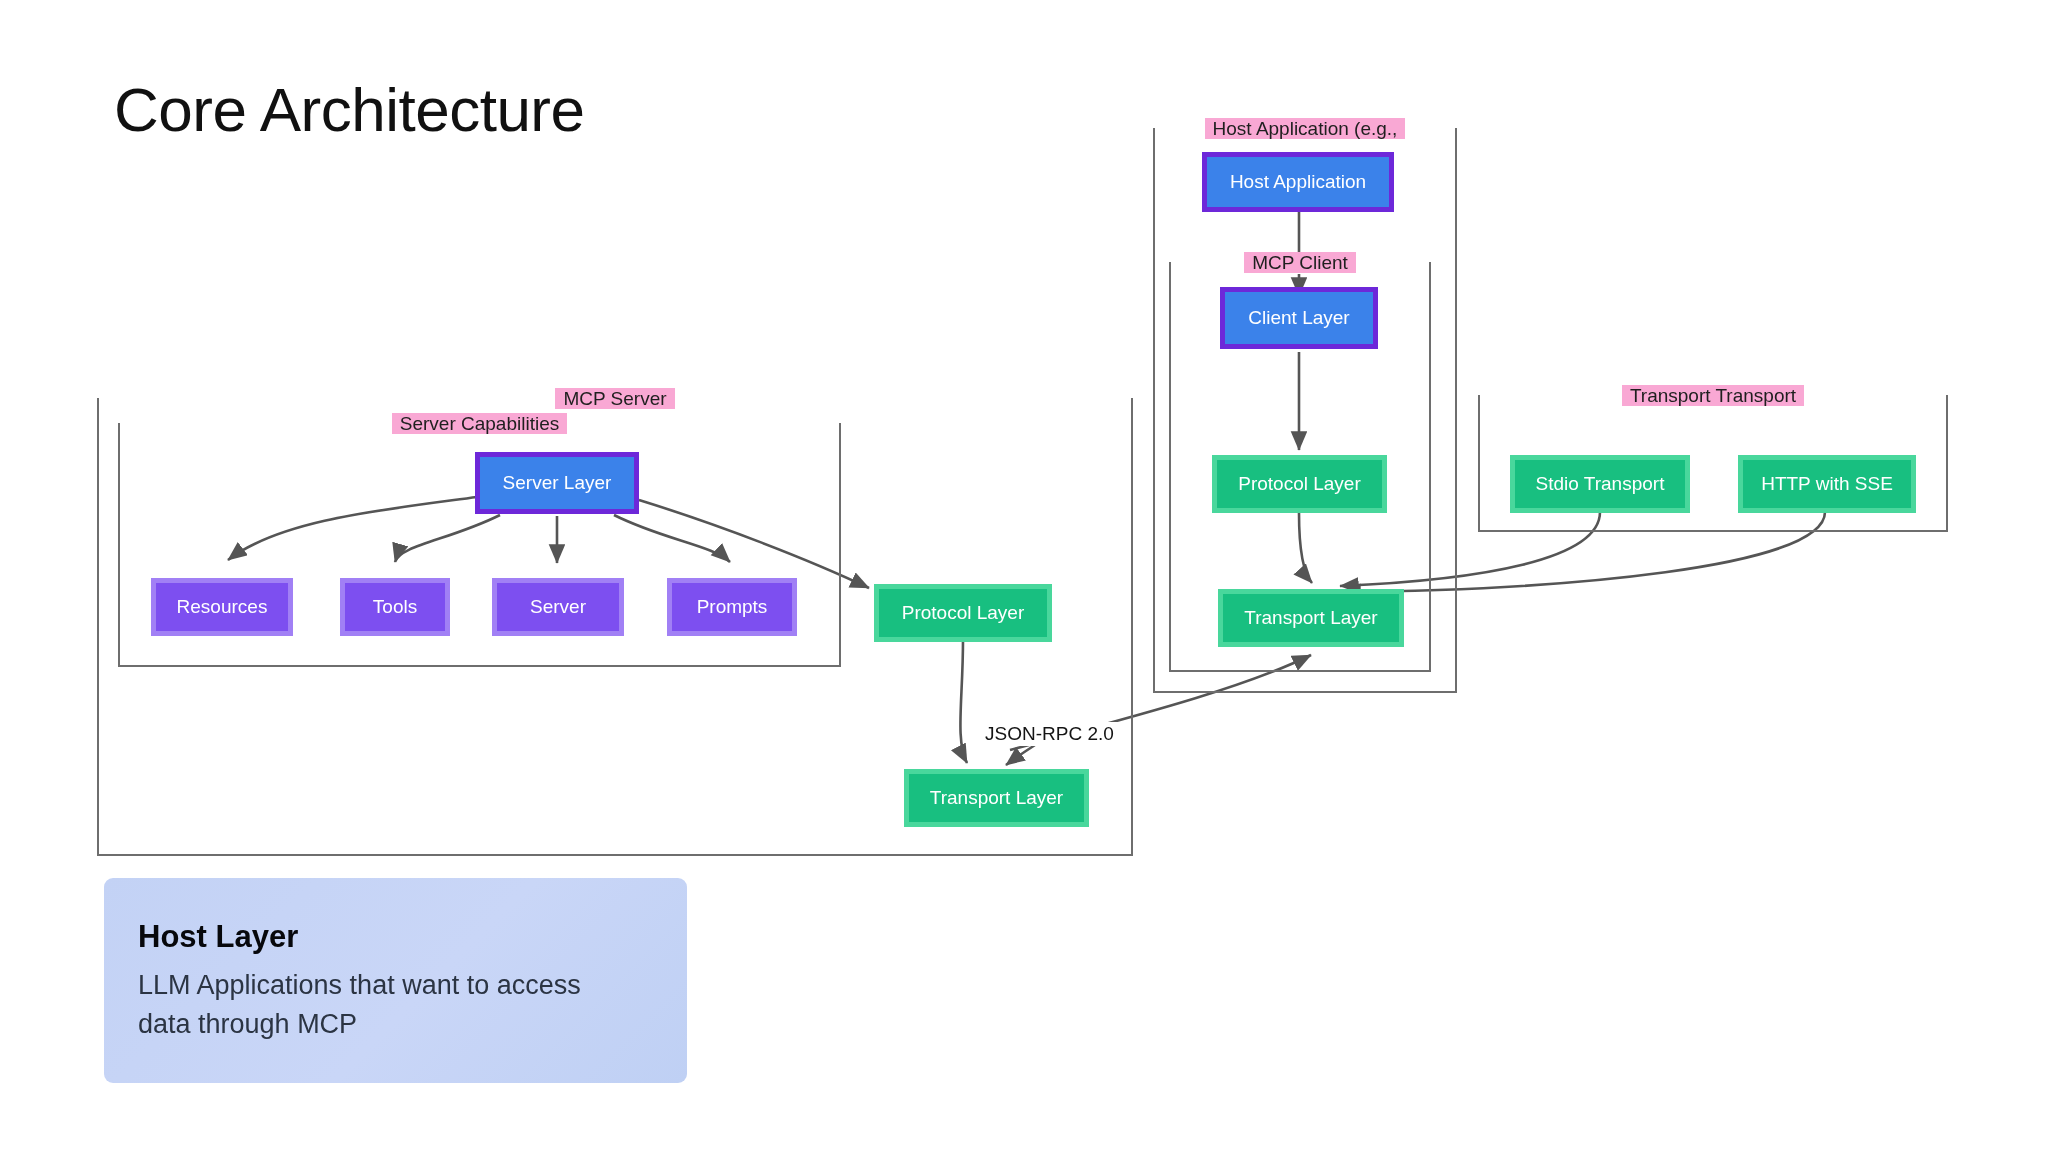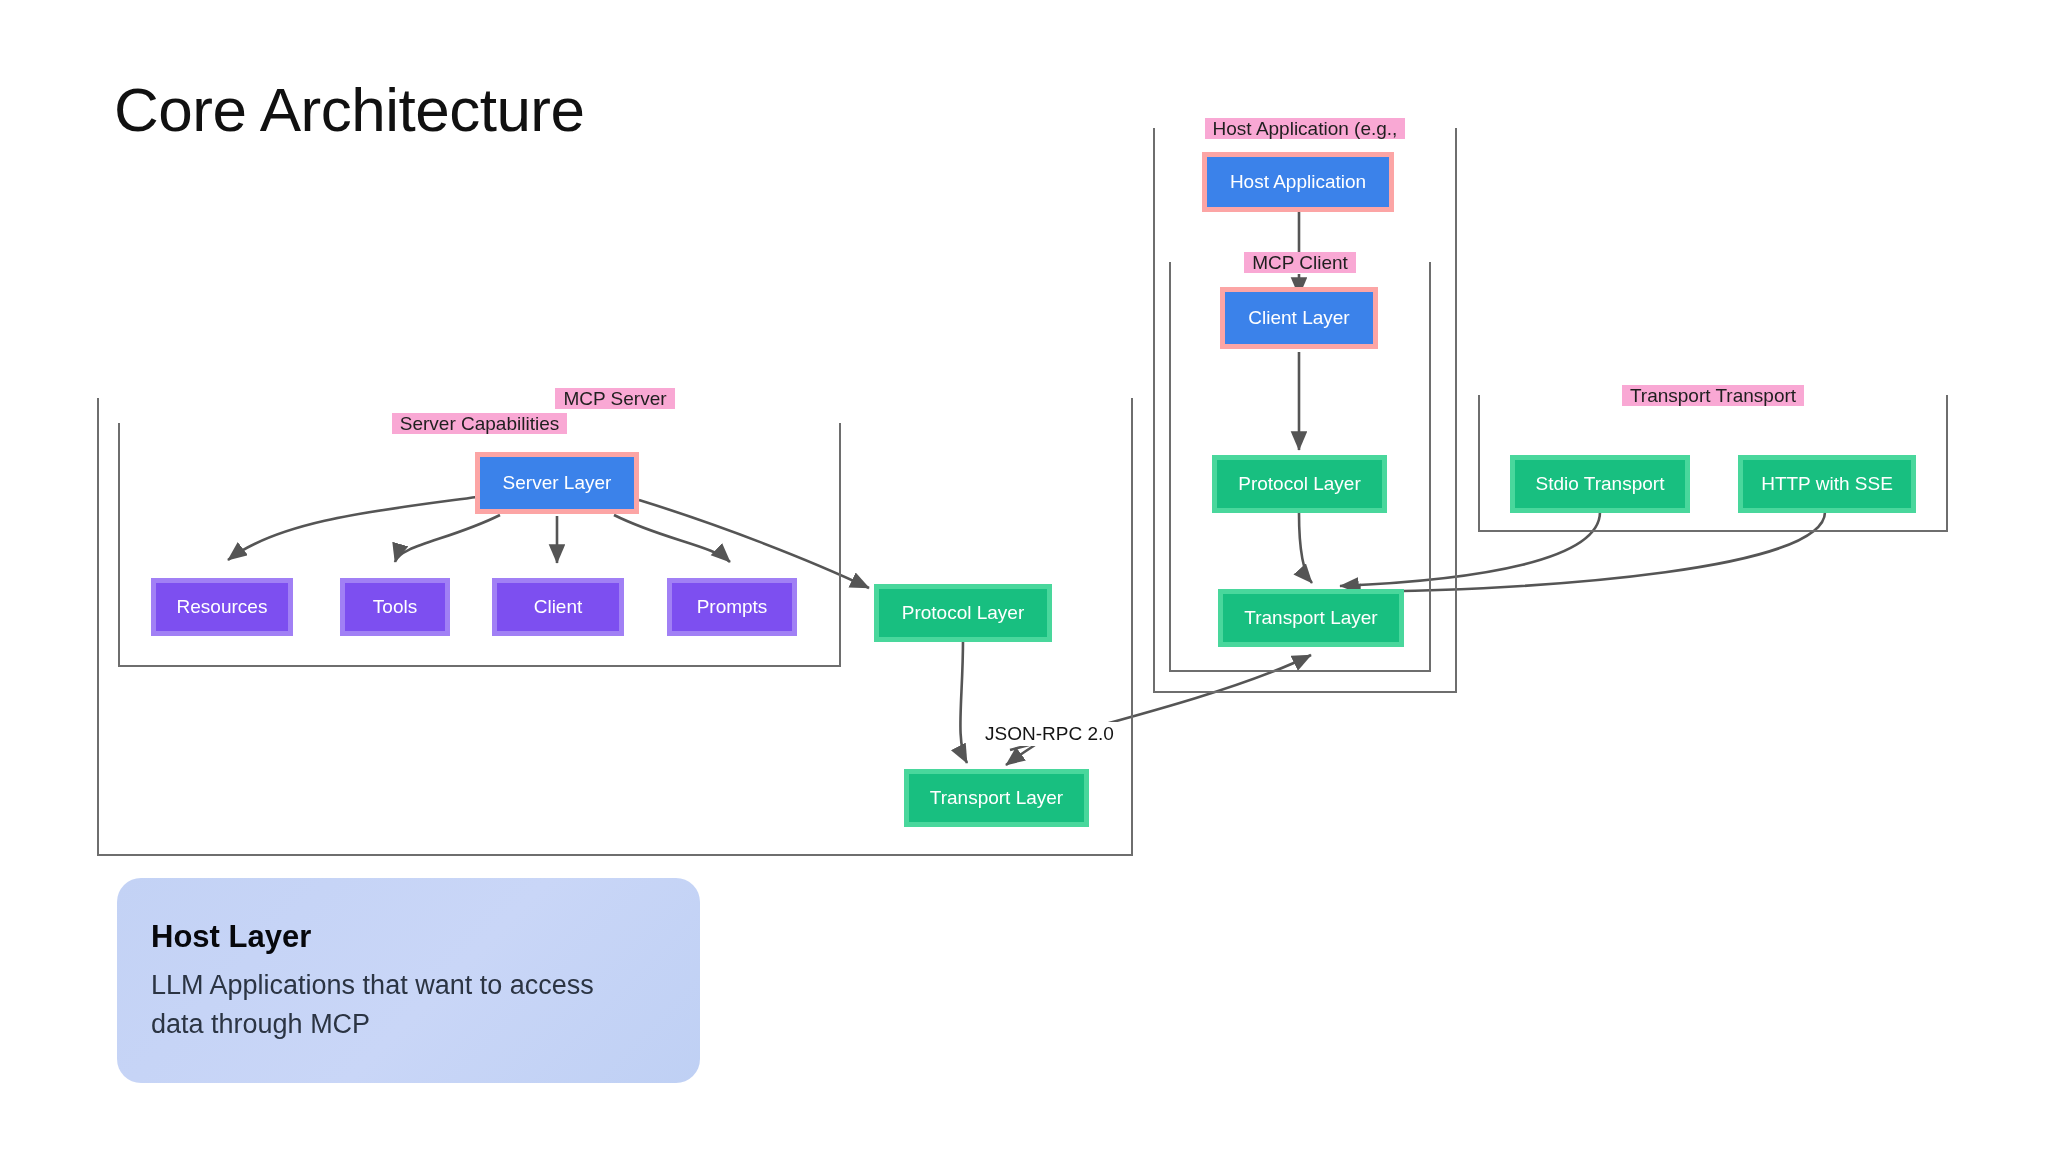--- a/index.html
+++ b/index.html
@@ -81,21 +81,21 @@
     justify-content: center;
     color: #ffffff;
     font-size: 19px;
     font-weight: 400;
     text-align: center;
     line-height: 1.15;
     white-space: nowrap;
   }
   .node.blue {
     background: #3b82ea;
-    border: 5px solid #fca5a5;
+    border: 5px solid #6d28d9;
   }
   .node.green {
     background: #18bf80;
     border: 5px solid #49d79c;
   }
   .node.purple {
     background: #7d4ff0;
     border: 5px solid #a180f5;
   }
 
@@ -105,26 +105,26 @@
     font-size: 19px;
     color: #141414;
     background: #ffffff;
     padding: 1px 4px;
     white-space: nowrap;
   }
 
   
   #callout-card {
     position: absolute;
-    left: 117px;
+    left: 104px;
     top: 878px;
     width: 583px;
     height: 205px;
     background: linear-gradient(135deg, #c3d2f5 0%, #c9d6f7 55%, #bfd0f4 100%);
-    border-radius: 24px;
+    border-radius: 9px;
     box-sizing: border-box;
     padding: 42px 34px 0 34px;
   }
   #callout-title {
     font-size: 31px;
     font-weight: bold;
     color: #07080c;
     margin: 0 0 12px 0;
     line-height: 1.1;
   }
@@ -206,21 +206,21 @@
       <span>Transport Transport</span>
     </div>
   </div>
 
   <div class="node blue" style="left:475px; top:452px; width:164px; height:62px;">Server Layer</div>
 
   <div class="node purple" style="left:151px; top:578px; width:142px; height:58px;">Resources</div>
 
   <div class="node purple" style="left:340px; top:578px; width:110px; height:58px;">Tools</div>
 
-  <div class="node purple" style="left:492px; top:578px; width:132px; height:58px;">Client</div>
+  <div class="node purple" style="left:492px; top:578px; width:132px; height:58px;">Server</div>
 
   <div class="node purple" style="left:667px; top:578px; width:130px; height:58px;">Prompts</div>
 
   <div class="node green" style="left:874px; top:584px; width:178px; height:58px;">Protocol Layer</div>
 
   <div class="node green" style="left:904px; top:769px; width:185px; height:58px;">Transport Layer</div>
 
   <div class="node blue" style="left:1202px; top:152px; width:192px; height:60px;">Host Application</div>
 
   <div class="node blue" style="left:1220px; top:287px; width:158px; height:62px;">Client Layer</div>

